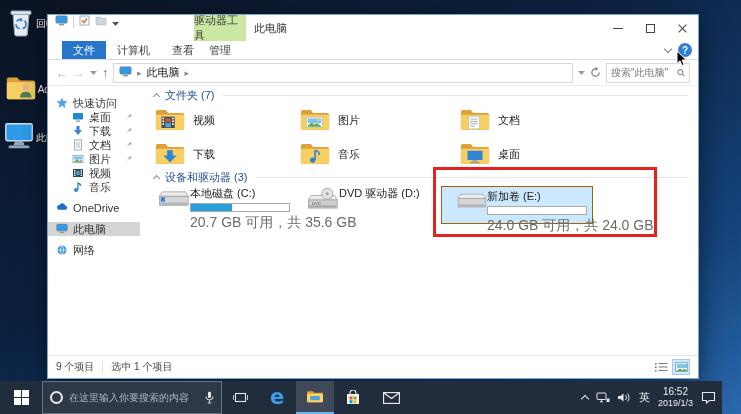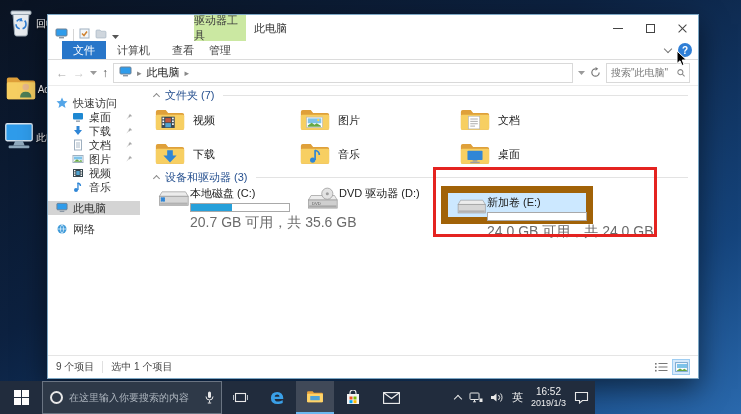--- a/index.html
+++ b/index.html
@@ -11,21 +11,21 @@
   .desktop-icons { position:absolute; left:6px; top:6px; width:60px; display:flex; flex-direction:column; align-items:center; }
   .d-icon { display:flex; align-items:center; width:60px; cursor:default;justify-content:flex-end; }
   .d-icon .lbl { color:#fff; font-size:10px; margin-top:2px; text-shadow:0 1px 2px rgba(0,0,0,.9); white-space:nowrap; }
   .d-icon + .d-icon { margin-top:32px; }
   .d-icon:nth-child(3) { margin-top:16px; }
 
   
   .window { position:absolute; left:47px; top:14px; width:652px; height:365px; background:#fff;
             border:1px solid #7da7c4; box-shadow:0 10px 26px rgba(0,0,0,.5); display:flex; flex-direction:column; color:#222; }
 
-  .titlebar { height:26px; display:flex; align-items:flex-end; position:relative; background:#fff; flex:0 0 auto;font-family:Liberation Serif, serif; }
+  .titlebar { height:26px; display:flex; align-items:flex-start; position:relative; background:#fff; flex:0 0 auto;font-family:Liberation Serif, serif; }
   .qat { display:flex; align-items:center; gap:5px; padding-left:7px; }
   .qat .sep { width:1px; height:12px; background:#d5d5d5; }
   .ctx-tab { position:absolute; left:146px; top:0; width:52px; height:100%; background:#cbe8a2; color:#3c3c3c;
              display:flex; align-items:center; justify-content:center; font-size:11px; }
   .win-title { position:absolute; left:206px; top:0; height:100%; display:flex; align-items:center; font-size:11px; color:#333; }
   .win-controls { position:absolute; right:0; top:0; height:100%; display:flex; }
   .win-btn { width:32px; height:100%; display:flex; align-items:center; justify-content:center; }
   .glyph-min { width:10px; height:1px; background:#444; }
   .glyph-max { width:9px; height:9px; border:1px solid #444; }
   .glyph-close { position:relative; width:11px; height:11px; }
@@ -64,41 +64,41 @@
   .grp-hd .chev { width:5px; height:5px; border-right:1px solid #8a8a8a; border-bottom:1px solid #8a8a8a; transform:rotate(-135deg); margin:2px 6px 0 2px; }
   .grp-hd .rule { flex:1; height:1px; background:#e3e3e3; margin-left:8px; }
   .folders { display:grid; grid-template-columns:145px 160px auto; row-gap:6px; margin:4px 0 2px 2px; }
   .tile { display:flex; align-items:center; gap:7px; height:28px; }
   .tile .nm { color:#222; }
 
   .drives { display:flex; align-items:flex-start; margin-top:2px; }
   .drv { display:flex; gap:0; align-items:flex-start; }
   .drv-c { width:142px; margin-left:2px; }
   .drv-d { width:120px; margin-left:7px; height:38px; }
-  .drv-e { width:152px; margin-left:18px; background:#cce8ff; border:7px solid #a16207; padding:2px 5px; height:38px; }
+  .drv-e { width:152px; margin-left:18px; background:#cce8ff; border:1px solid #a16207; padding:2px 11px; height:38px; }
   .drv-info { display:flex; flex-direction:column; gap:2px; }
   .drv-info .nm { font-size:11px; color:#222; }
   .cap-bar { width:100px; height:9px; border:1px solid #a9a9a9; background:#fff; }
   .cap-fill { height:100%; background:#26a0da; }
   .drv-detail { font-size:14px; color:#6b6b6b; white-space:nowrap; }
 
   .statusbar { height:23px; border-top:1px solid #e5e5e5; display:flex; align-items:center; padding:0 8px; gap:8px; font-size:10px; color:#444; flex:0 0 auto; }
   .sb-sep { width:1px; height:12px; background:#e0e0e0; }
   .sb-right { margin-left:auto; display:flex; gap:2px; }
   .view-btn { width:18px; height:16px; display:flex; align-items:center; justify-content:center; }
   .view-btn.active { background:#d6e9fb; border:1px solid #9ecdf2; }
 
   
   .red-rect { position:absolute; left:433px; top:167px; width:224px; height:70px; border:3px solid #e42320; z-index:40; pointer-events:none; }
 
   
   .cursor { position:absolute; left:676px; top:50px; z-index:50; pointer-events:none; }
 
   
-  .taskbar { position:absolute; left:0; bottom:0; width:595px; height:33px; background:#212c3d; display:flex; align-items:stretch; z-index:30; color:#eee; }
+  .taskbar { position:absolute; left:0; bottom:0; width:722px; height:33px; background:#212c3d; display:flex; align-items:stretch; z-index:30; color:#eee; }
   .tb-btn { display:flex; align-items:center; justify-content:center; }
   .start { width:42px; }
   .win-logo { display:grid; grid-template-columns:7px 7px; grid-template-rows:7px 7px; gap:1px; }
   .win-logo span { background:#fdfdfd; }
   .tb-search { width:180px; background:#2e3948; border:1px solid #6a7482; display:flex; align-items:center; gap:6px; padding:0 7px; margin:0; }
   .cortana-ring { width:13px; height:13px; border:2px solid #e8e8e8; border-radius:50%; flex:0 0 auto; }
   .tb-search input { background:transparent; border:0; outline:0; flex:1; font-size:10px; color:#c2c8cf; font-family:inherit; min-width:0; }
   .tb-search input::placeholder { color:#aeb6bf; }
   .taskview { width:36px; }
   .tb-app { width:38px; }
@@ -317,20 +317,28 @@
       <div class="side-row">
         <span class="sicon">
             <svg width="12" height="12" viewBox="0 0 12 12">
               <circle cx="4" cy="9" r="2" fill="#2f86d6"></circle>
               <rect x="5.3" y="2" width="1.3" height="7" fill="#2f86d6"></rect>
               <path d="M5.5 2 q3 .6 3 3" stroke="#2f86d6" stroke-width="1.3" fill="none"></path>
             </svg>
           </span>
         <span>音乐</span>
       </div>
+      <div class="side-row group mt">
+        <span class="sicon">
+            <svg width="13" height="9" viewBox="0 0 13 9">
+              <path d="M3 8 a2.6 2.6 0 0 1 .6-5.1 A3.4 3.4 0 0 1 10 3.4 a2.4 2.4 0 0 1 .6 4.6 Z" fill="#1e6fd0"></path>
+            </svg>
+          </span>
+        <span>OneDrive</span>
+      </div>
       <div class="side-row group sel mt">
         <span class="sicon">
             <svg width="13" height="11" viewBox="0 0 13 11">
               <rect x="1" y="1" width="11" height="7" rx="1" fill="#2f9ceb" stroke="#6d8094"></rect>
               <rect x="4" y="9" width="5" height="1.4" fill="#8a97a5"></rect>
             </svg>
           </span>
         <span>此电脑</span>
       </div>
       <div class="side-row group mt">

